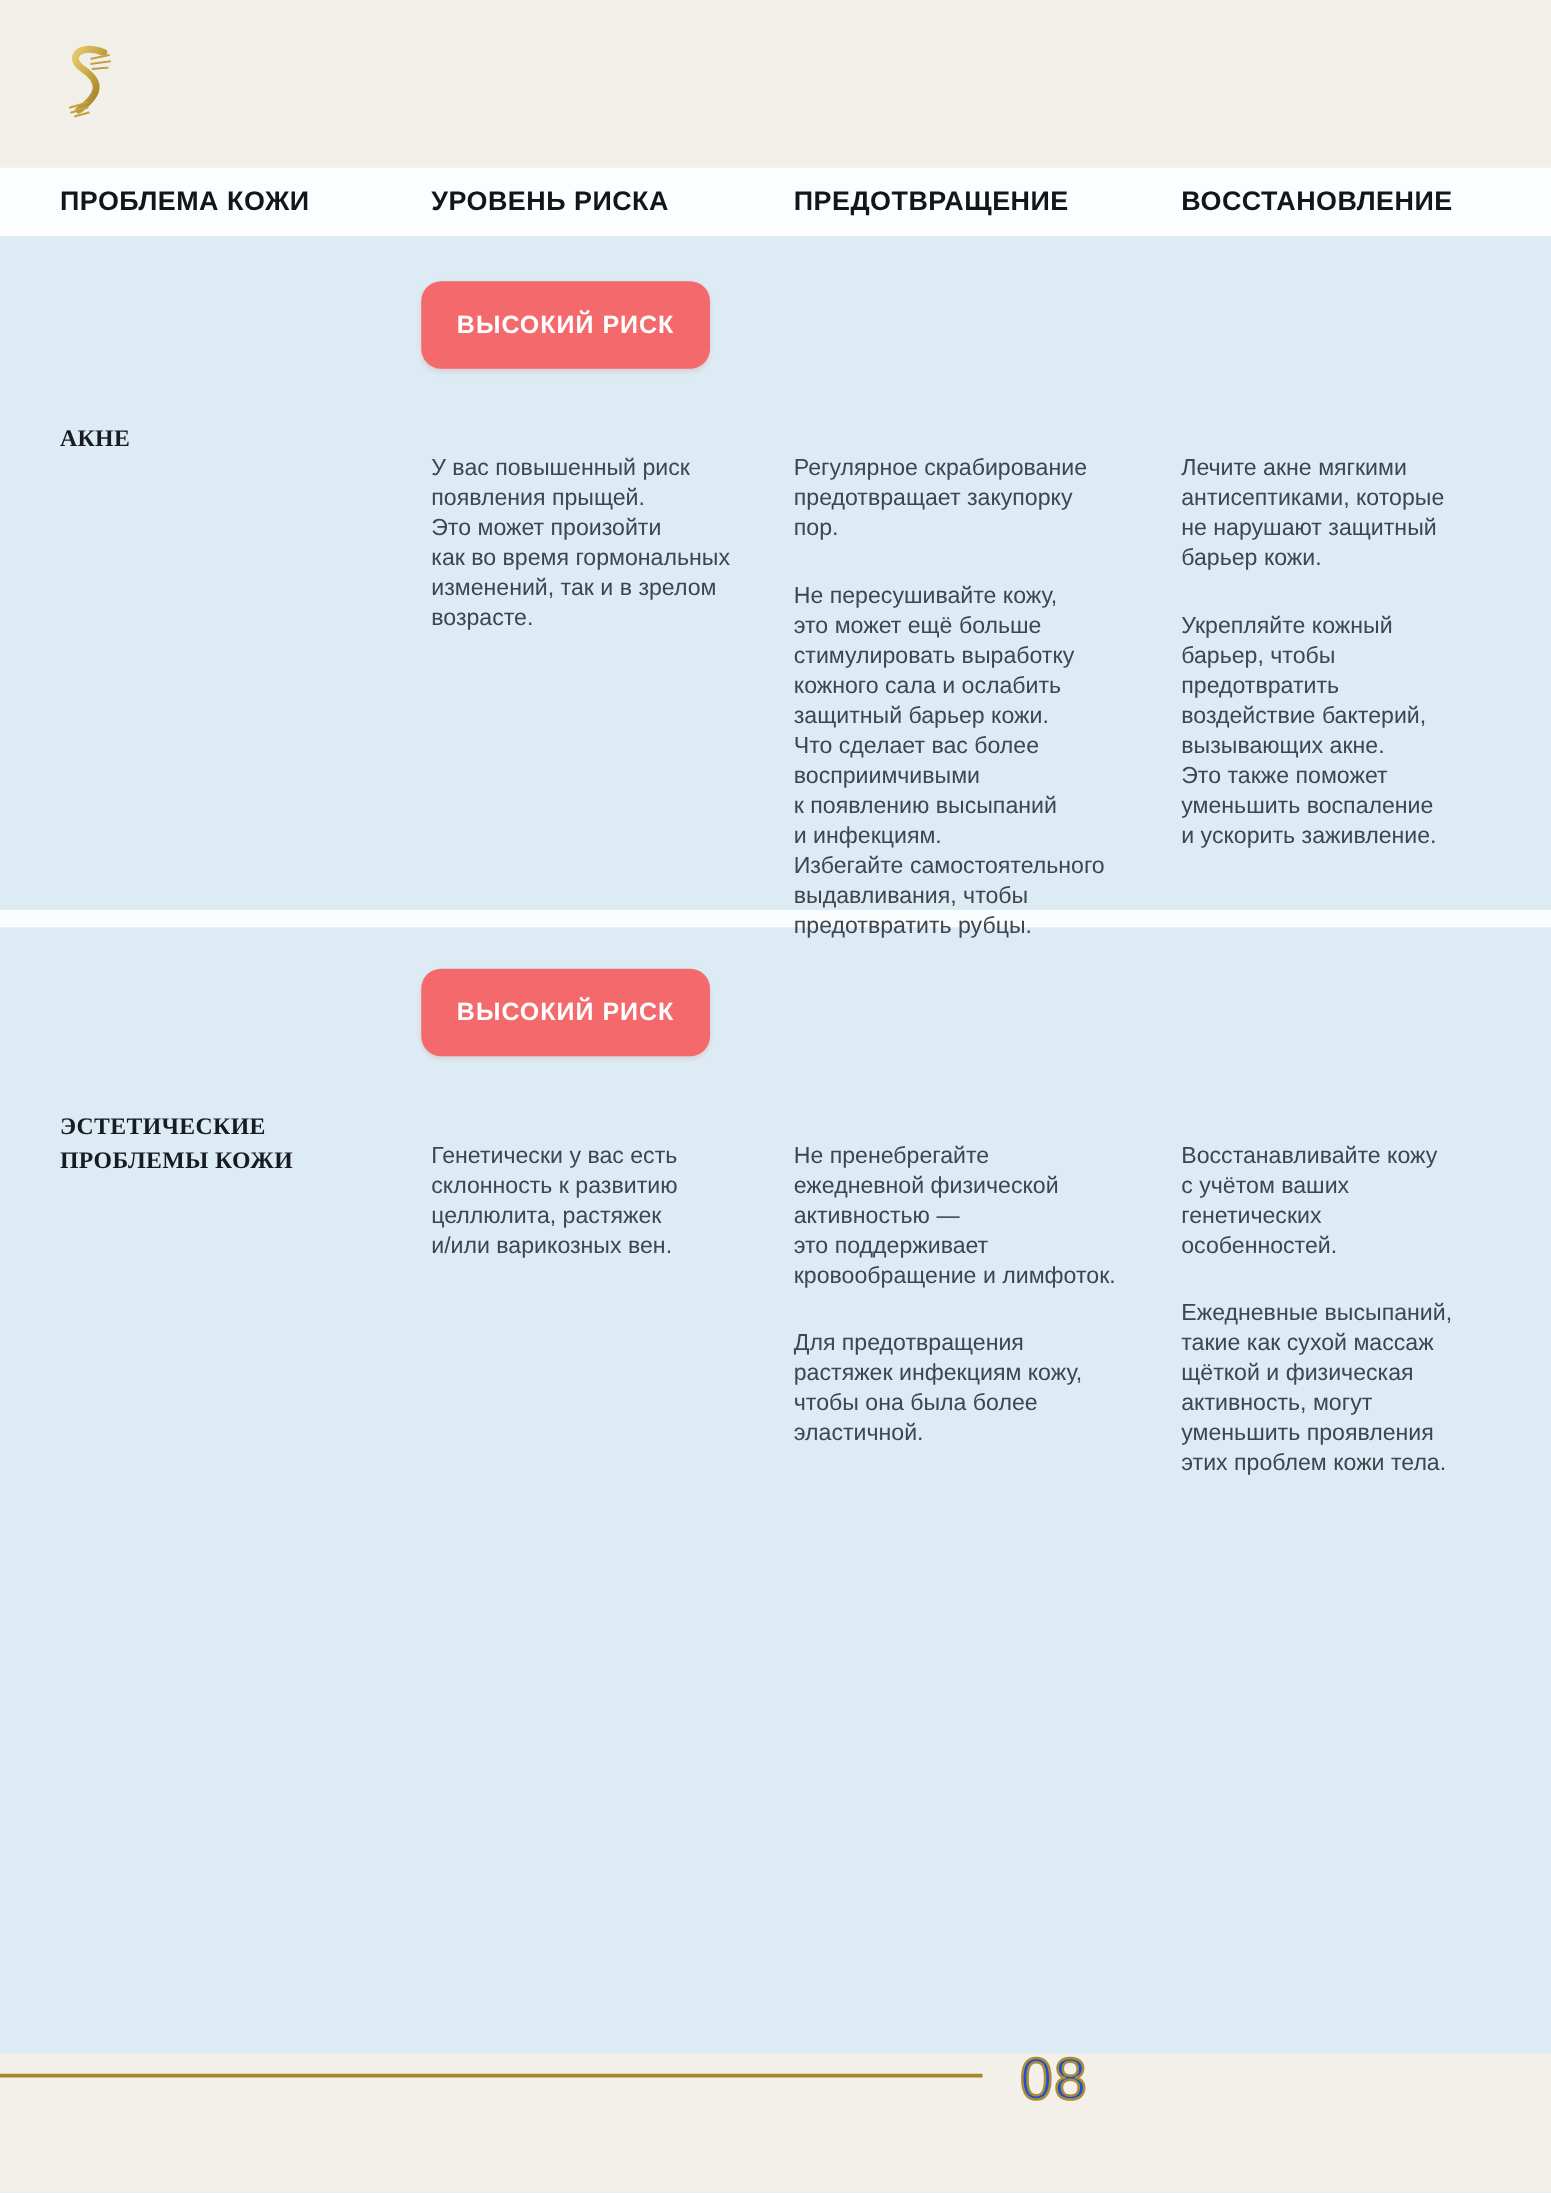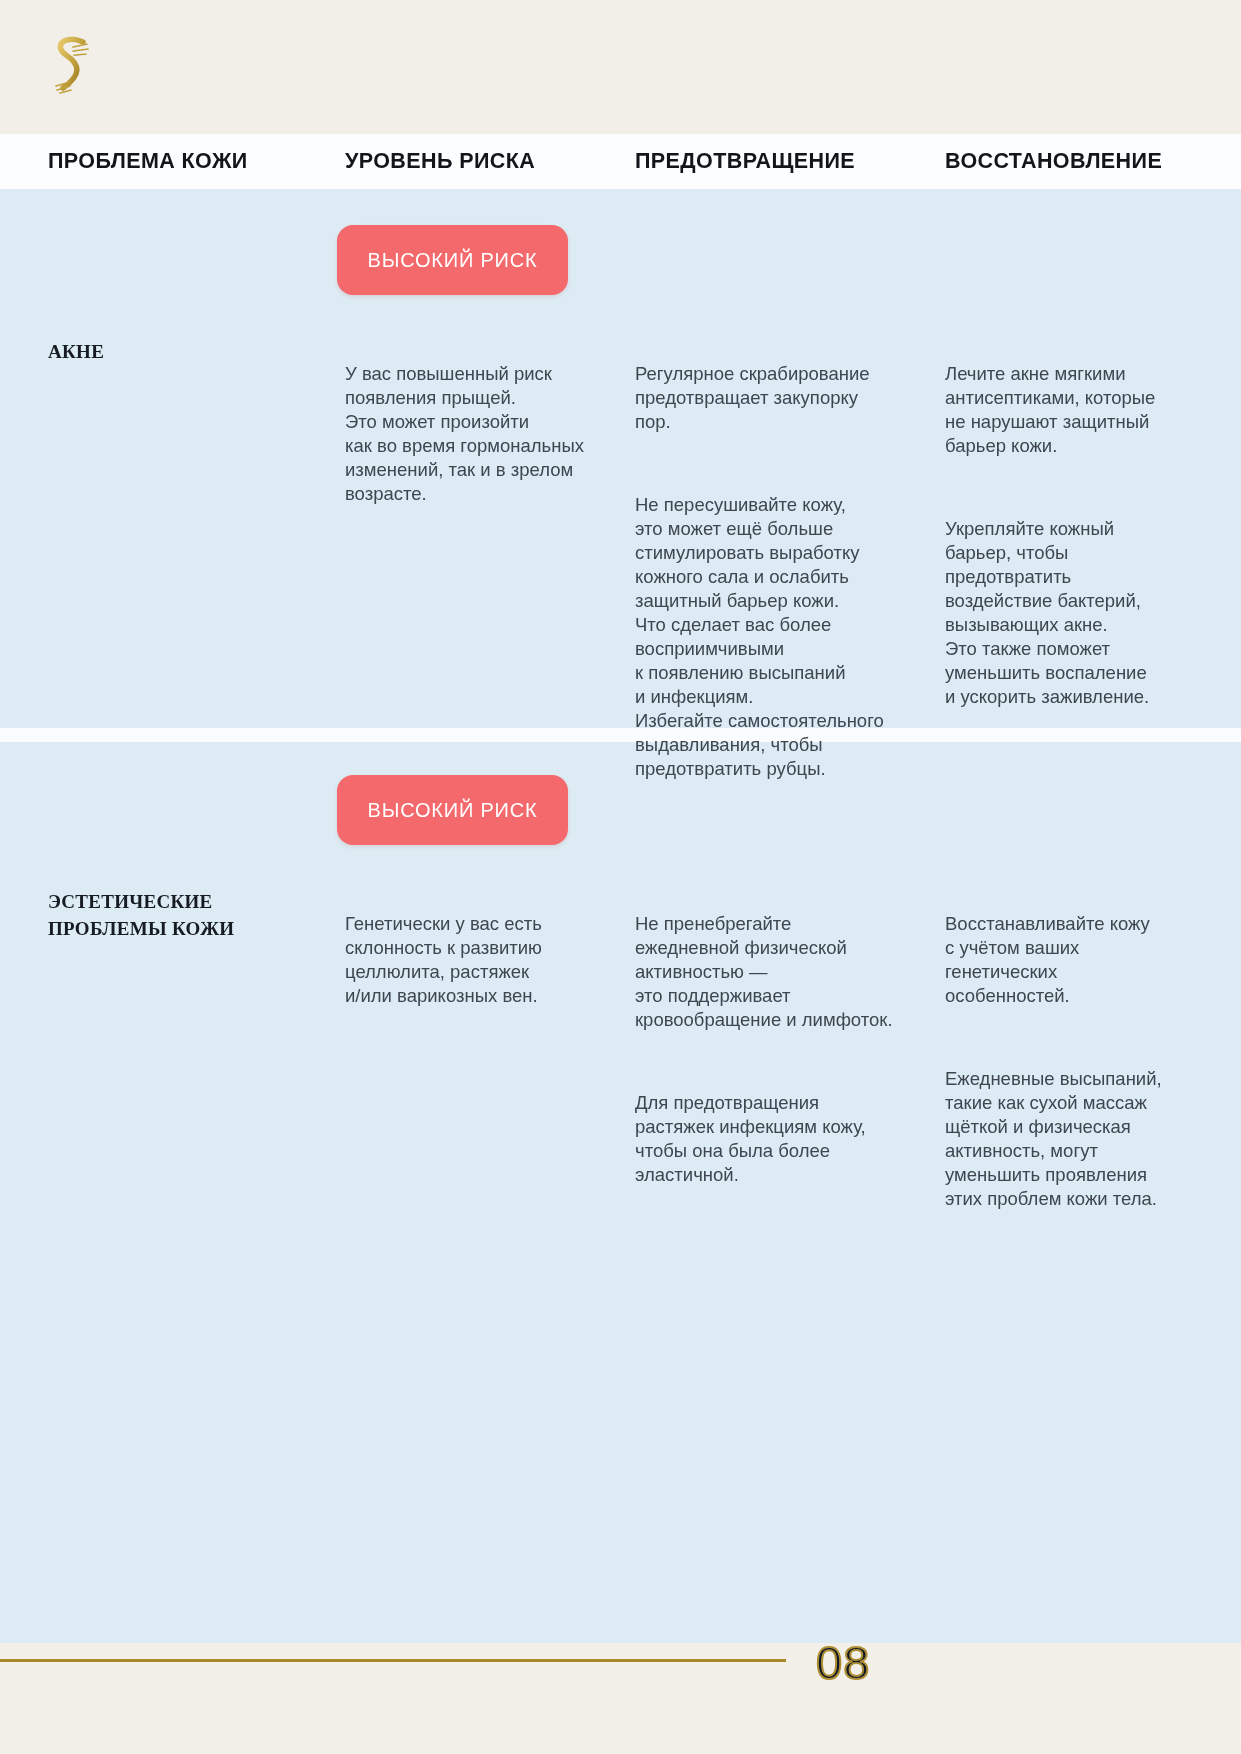--- a/index.html
+++ b/index.html
@@ -51,21 +51,21 @@
     grid-row: 1;
     width: 231px;
     height: 70px;
     margin-left: -8px;
     background: #f4696b;
     border-radius: 16px;
     display: flex;
     align-items: center;
     justify-content: center;
     color: #ffffff;
-    font-weight: normal;
+    font-weight: bold;
     font-size: 20px;
     letter-spacing: 0.8px;
     box-shadow: 0 2px 4px rgba(180, 60, 60, 0.15);
   }
 
   .row-title {
     grid-column: 1;
     grid-row: 2;
     margin-top: 43px;
     font-size: 19px;
@@ -78,40 +78,40 @@
   }
   .cell {
     grid-row: 2;
     margin-top: 43px;
     font-size: 18.5px;
     line-height: 24px;
     color: #3e4650;
     white-space: pre-line;
     padding-right: 18px;
   }
-  .cell p + p { margin-top: 35px; }
+  .cell p + p { margin-top: 6px; }
   .col-risk { grid-column: 2; }
   .col-prev { grid-column: 3; }
   .col-rec  { grid-column: 4; }
 
   
   .footer { height: 101px; background: #f2f0e9; position: relative; }
   .footer-line {
     position: absolute;
     left: 0; top: 16px;
     width: 786px; height: 3px;
     background: #a8872b;
   }
   .page-number {
     position: absolute;
     left: 816px; top: -8px;
     font-size: 47px;
     font-weight: 400;
     letter-spacing: 1px;
-    color: #0f172a;
+    color: #1d4ed8;
     -webkit-text-stroke: 2px #ac8d33;
   }
 </style>
 </head>
 <body>
 
 <div class="top-bar">
   <div class="logo">
     <svg width="52" height="74" viewBox="0 0 52 74" aria-hidden="true">
       <defs>

